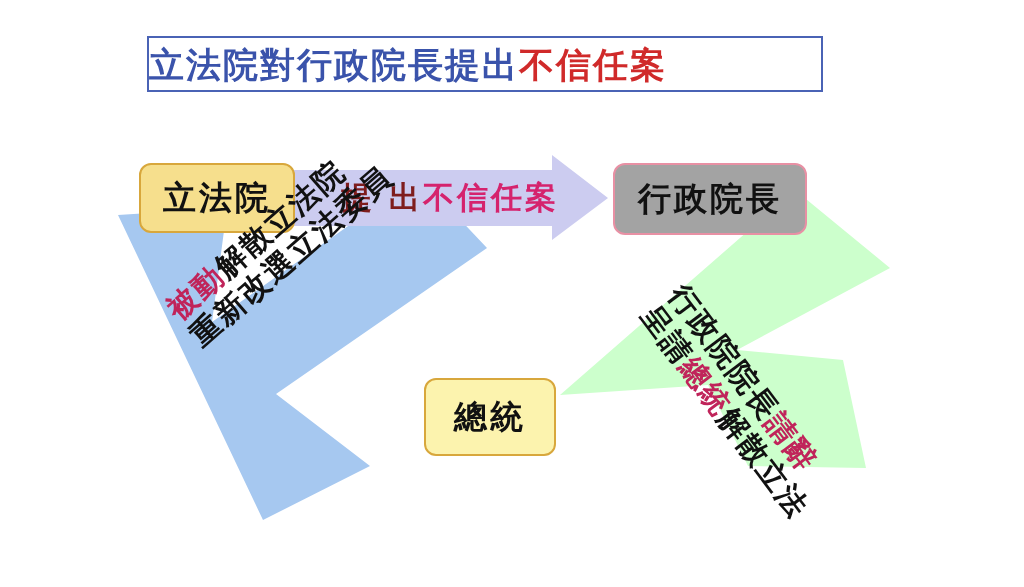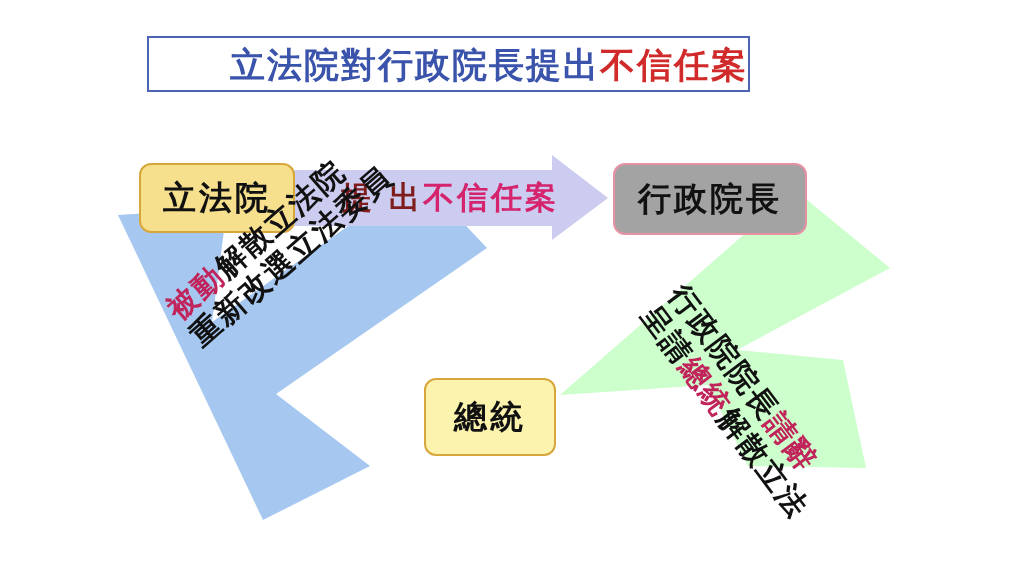--- a/index.html
+++ b/index.html
@@ -8,25 +8,25 @@
     background:#ffffff;
     font-family:"DejaVu Sans","Liberation Sans",sans-serif;
     overflow:hidden;
     position:relative;
   }
   #stage{position:absolute;left:0;top:0;width:1024px;height:587px;}
 
   
   .title-box{
     position:absolute;
-    left:147px;top:36px;width:603px;height:56px;
+    left:147px;top:36px;width:676px;height:56px;
     border:2px solid #4a63b5;
     background:#ffffff;
     box-sizing:border-box;
-    display:flex;align-items:center;justify-content:flex-end;
+    display:flex;align-items:center;justify-content:flex-start;
   }
   .title-text{
     font-family:"DejaVu Serif","Liberation Serif",serif;
     font-size:35px;font-weight:600;letter-spacing:2px;
     white-space:nowrap;line-height:1;
   }
   .t-blue{color:#3a53ab;}
   .t-red{color:#d02a2a;}
 
   

